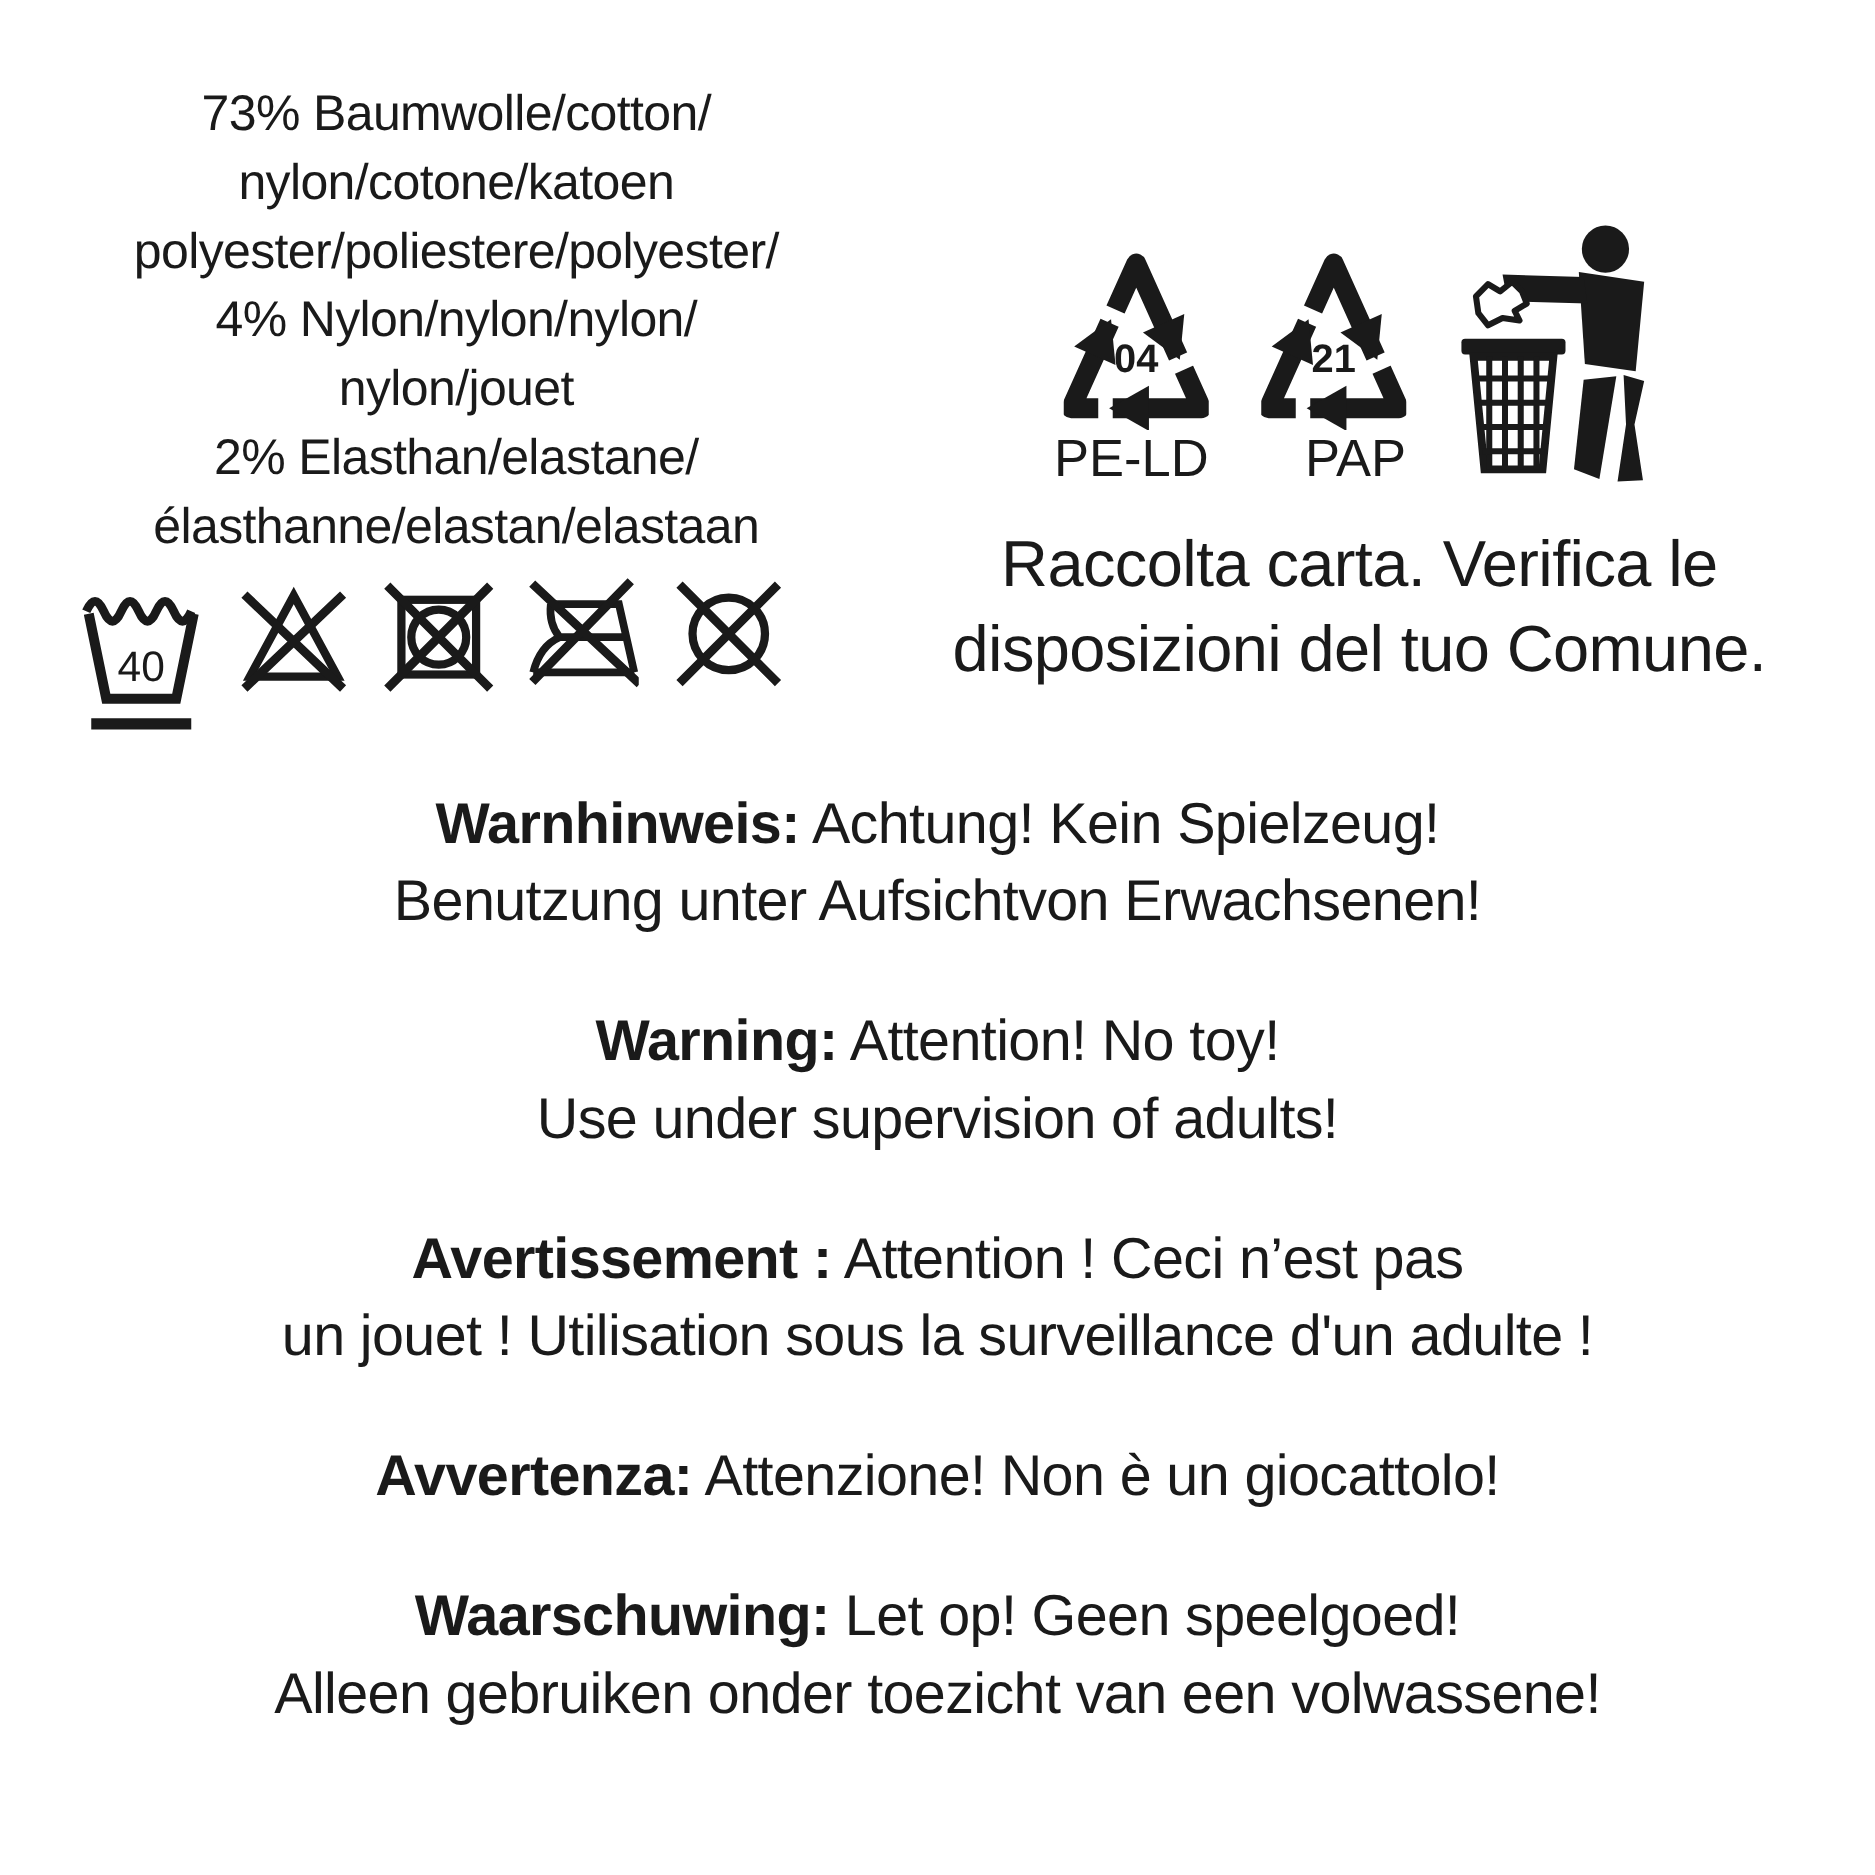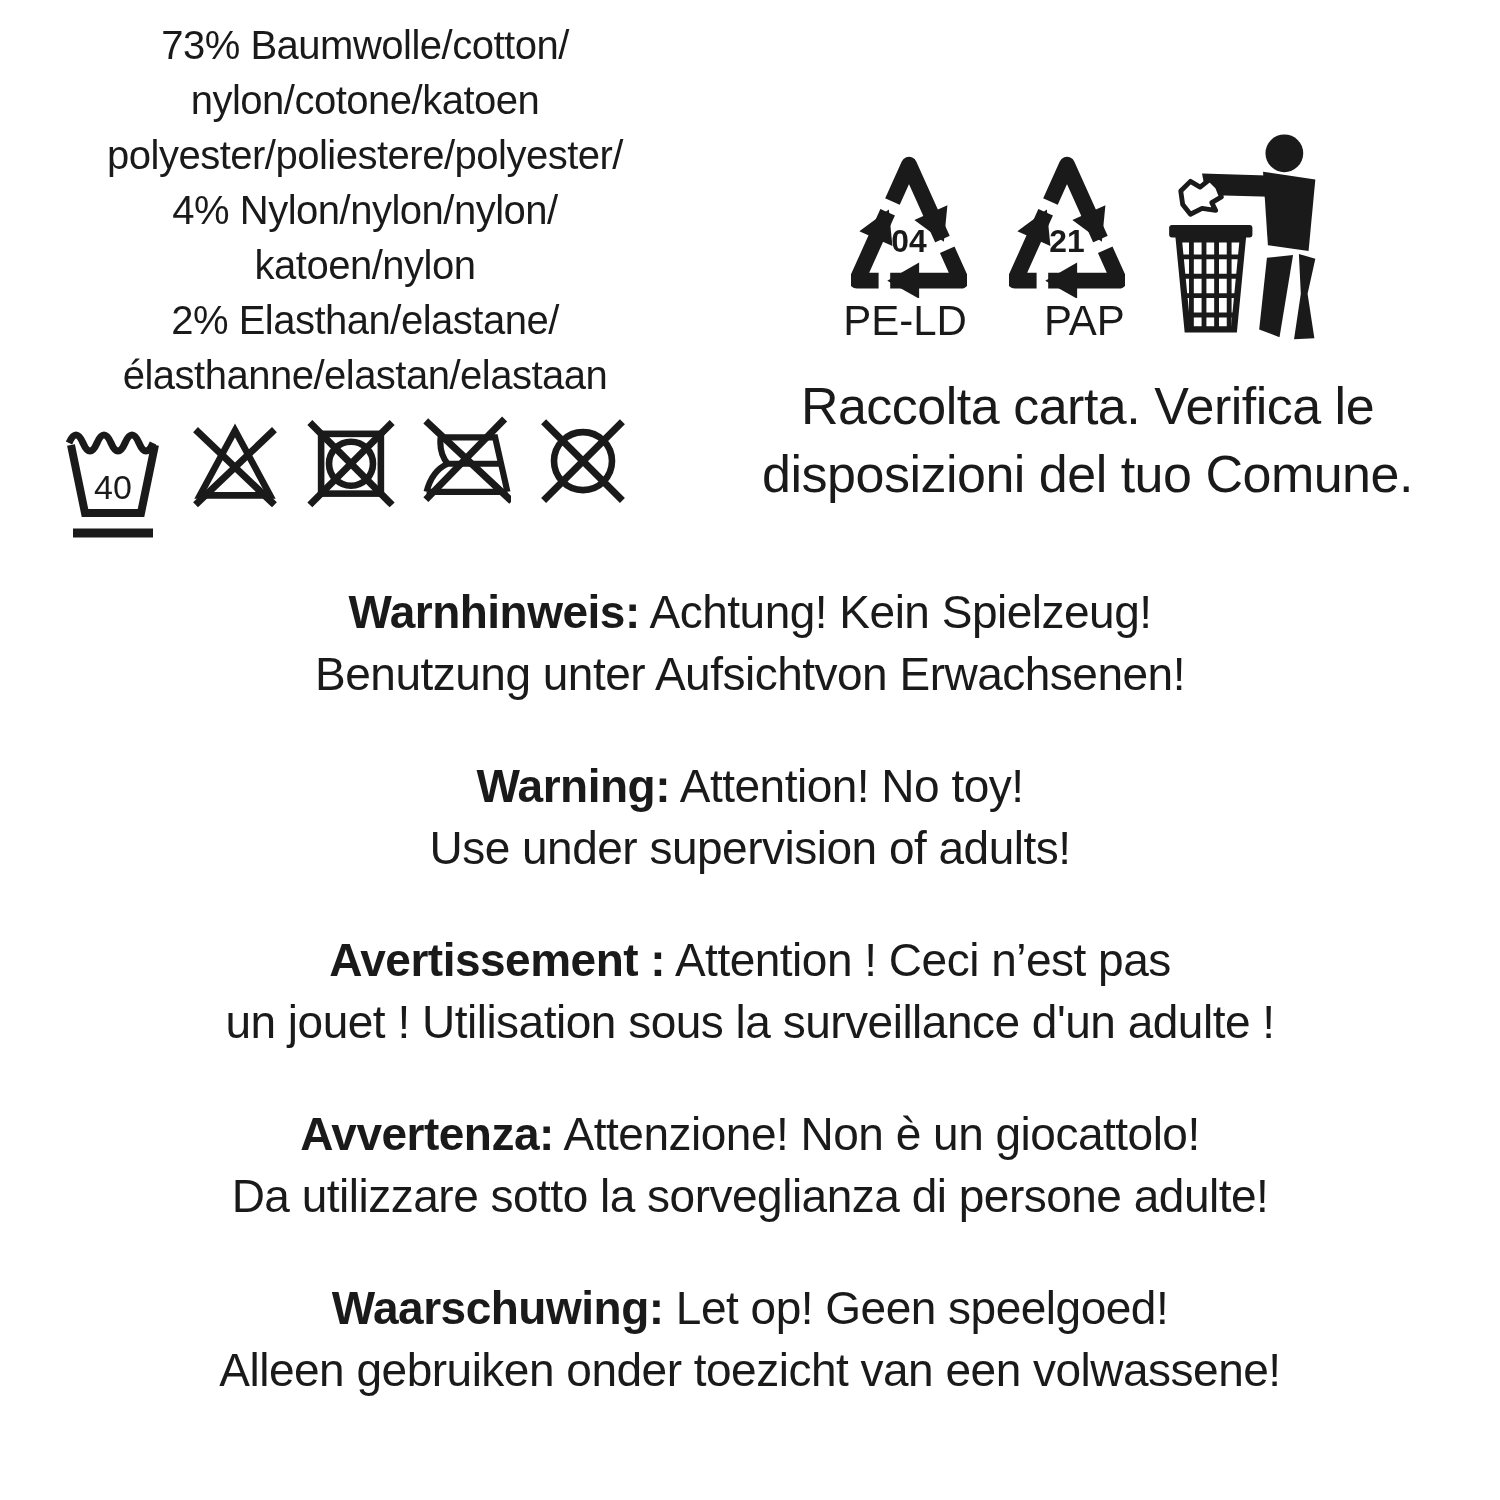--- a/index.html
+++ b/index.html
@@ -3,21 +3,21 @@
 <meta charset="utf-8">
 <style>
   html,body{margin:0;padding:0;}
   body{
     width:1500px;height:1500px;
     background:#ffffff;
     font-family:"Liberation Sans", sans-serif;
     color:#1a1a1a;
     overflow:hidden;
   }
-  .page{width:1500px;height:1500px;padding-top:18px;box-sizing:border-box;}
+  .page{width:1500px;height:1500px;padding-top:64px;box-sizing:border-box;}
   .top{display:flex;align-items:flex-start;}
   .leftcol{width:620px;margin-left:55px;flex:0 0 auto;}
   .rightcol{flex:1 1 auto;min-width:0;}
   .composition{
     text-align:center;
     font-size:40px;line-height:55px;letter-spacing:-0.5px;
     white-space:nowrap;
   }
   .composition div{white-space:nowrap;}
   .care-row{
@@ -67,21 +67,21 @@
 <div class="page">
 
   <div class="top">
 
     <div class="leftcol">
       <div class="composition">
         <div>73% Baumwolle/cotton/</div>
         <div>nylon/cotone/katoen</div>
         <div>polyester/poliestere/polyester/</div>
         <div>4% Nylon/nylon/nylon/</div>
-        <div>katoen/nylon</div>
+        <div>nylon/jouet</div>
         <div>2% Elasthan/elastane/</div>
         <div>élasthanne/elastan/elastaan</div>
       </div>
 
       <div class="care-row">
 
         <svg width="100" height="132" viewBox="0 0 100 132">
           <path d="M6,32 Q13,16 20,32 T34,32 T48,32 T62,32 T76,32 T90,32" fill="none" stroke="#1a1a1a" stroke-width="7"></path>
           <path d="M8,34 L22,102 L78,102 L92,34" fill="none" stroke="#1a1a1a" stroke-width="8"></path>
           <text x="50" y="88" font-size="34" text-anchor="middle">40</text>
@@ -164,21 +164,20 @@
       <span>Use under supervision of adults!</span>
     </p>
     <p class="warn">
       <strong>Avertissement :</strong>
       <span>Attention ! Ceci n’est pas</span><br>
       <span>un jouet ! Utilisation sous la surveillance d'un adulte !</span>
     </p>
     <p class="warn">
       <strong>Avvertenza:</strong>
       <span>Attenzione! Non è un giocattolo!</span><br>
-      <span>Da utilizzare sotto la sorveglianza di persone adulte!</span>
     </p>
     <p class="warn">
       <strong>Waarschuwing:</strong>
       <span>Let op! Geen speelgoed!</span><br>
       <span>Alleen gebruiken onder toezicht van een volwassene!</span>
     </p>
   </div>
 
 </div>
 

